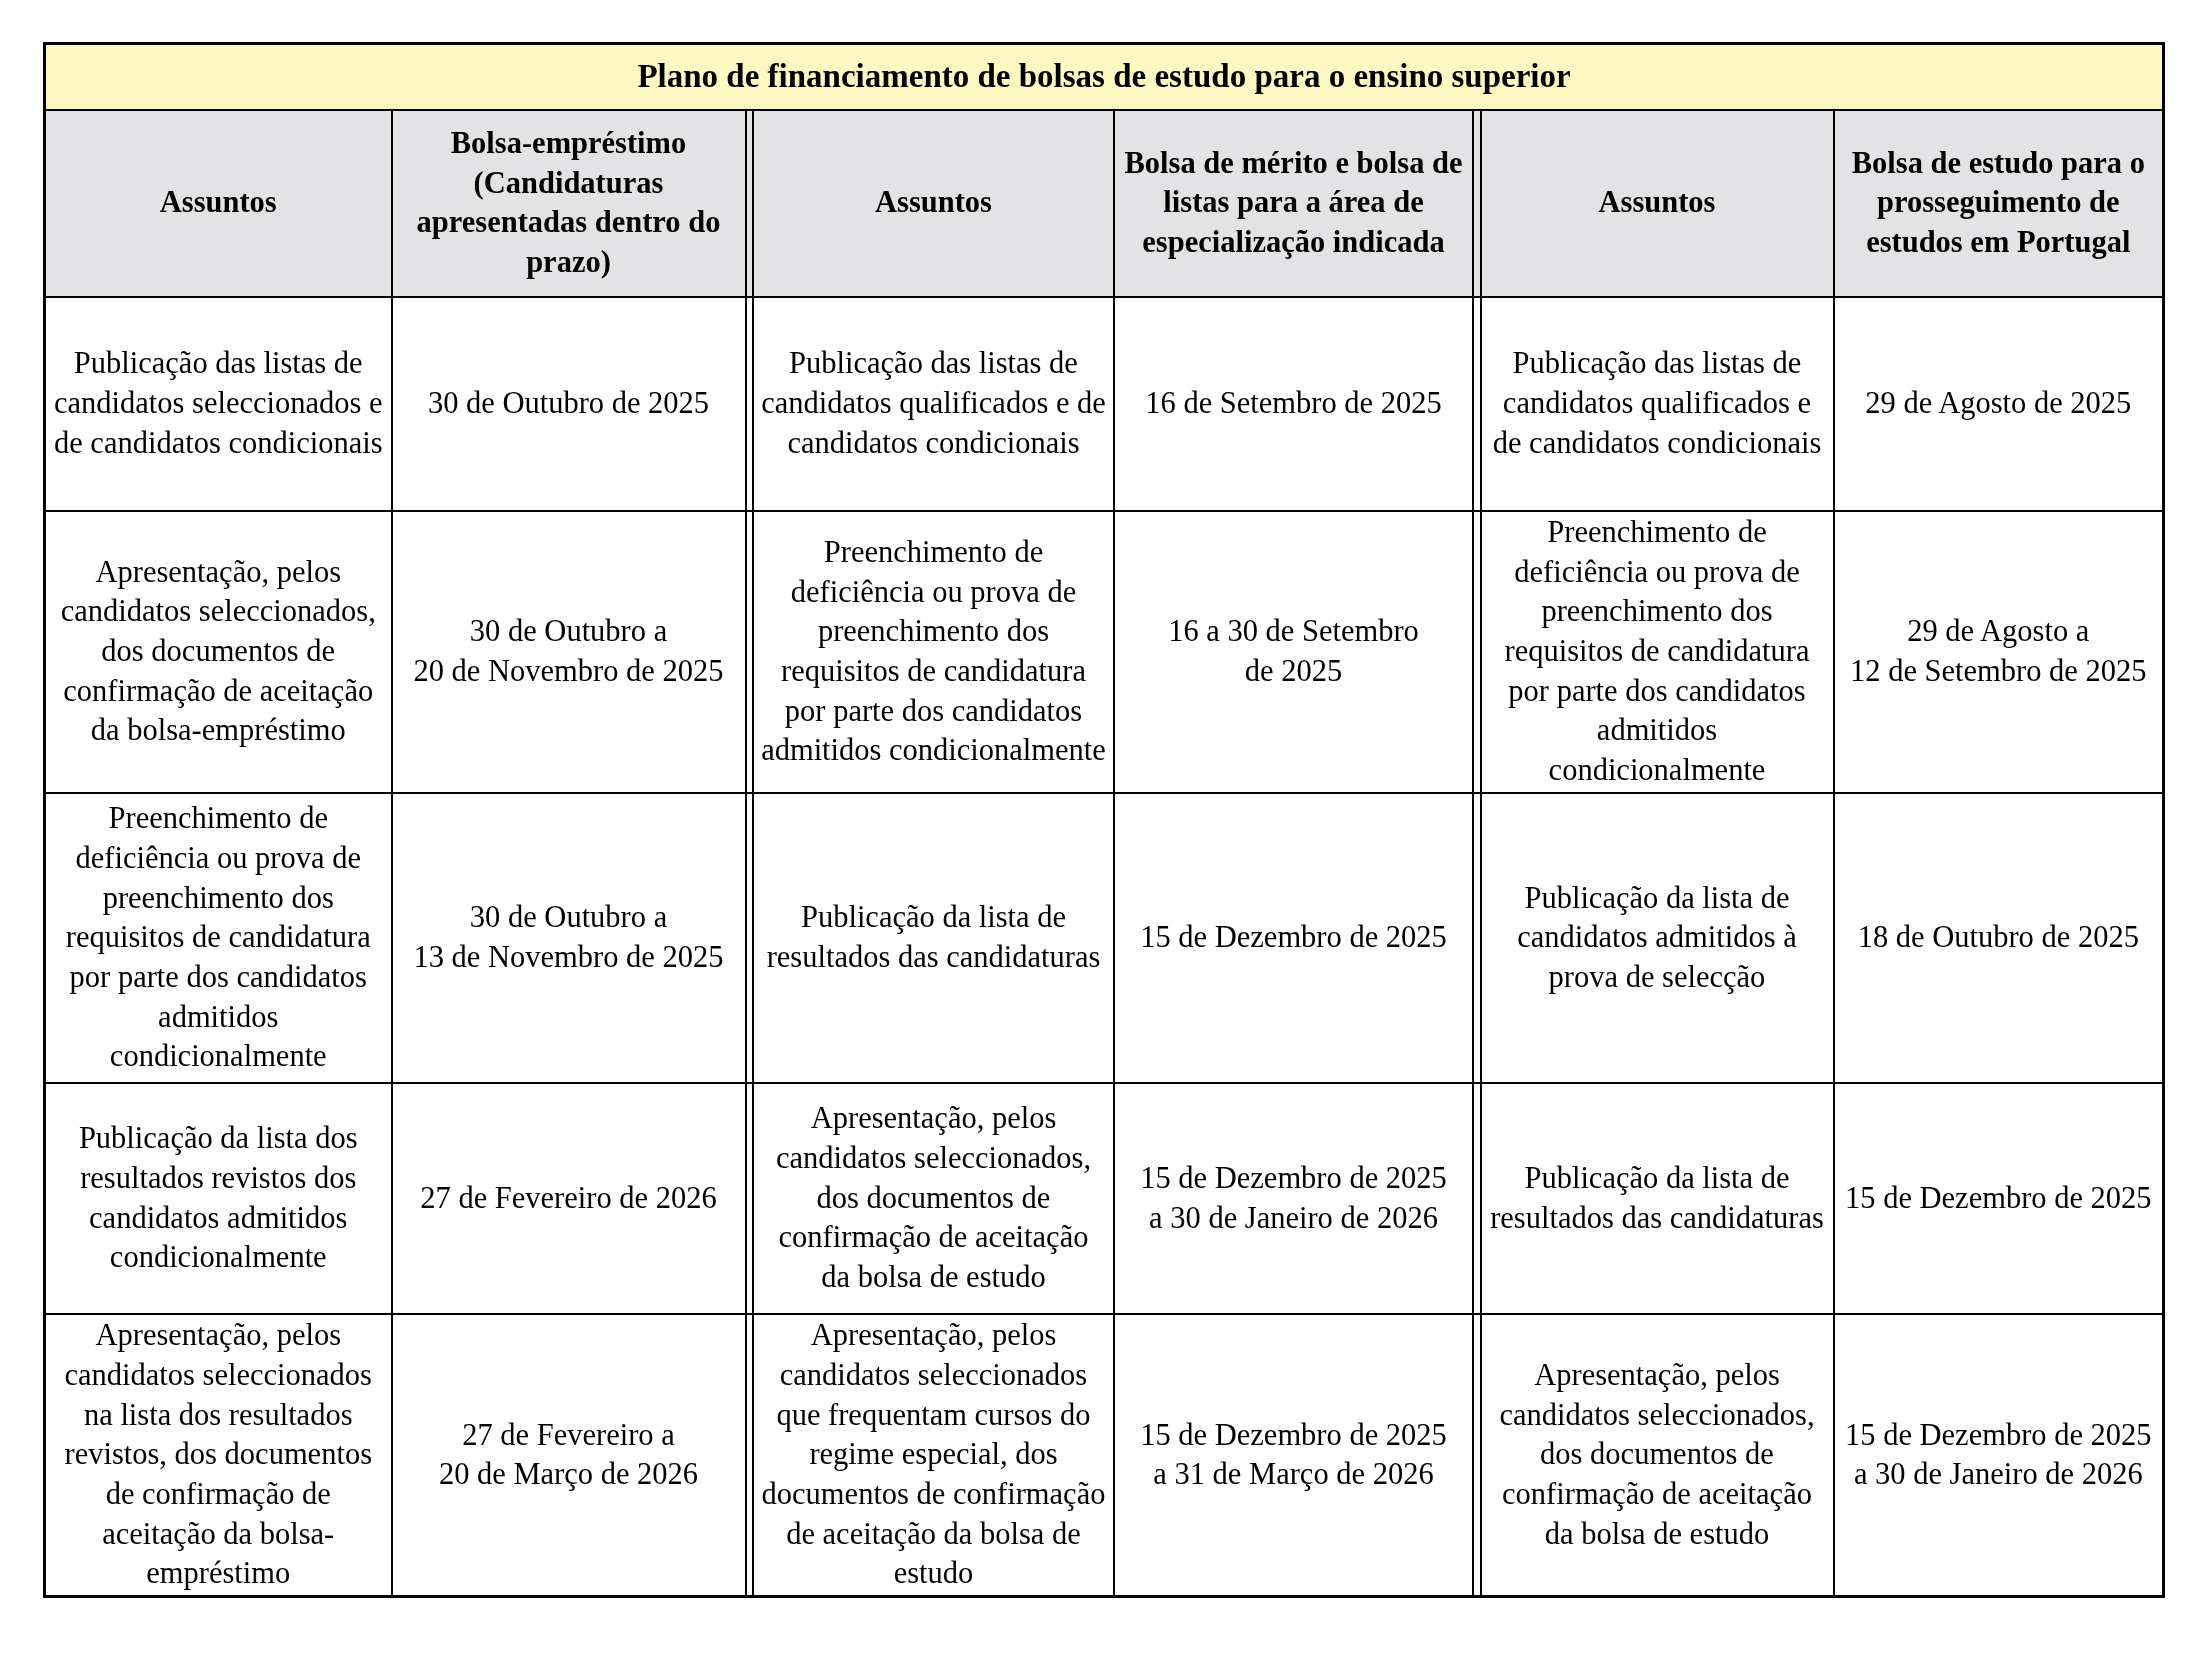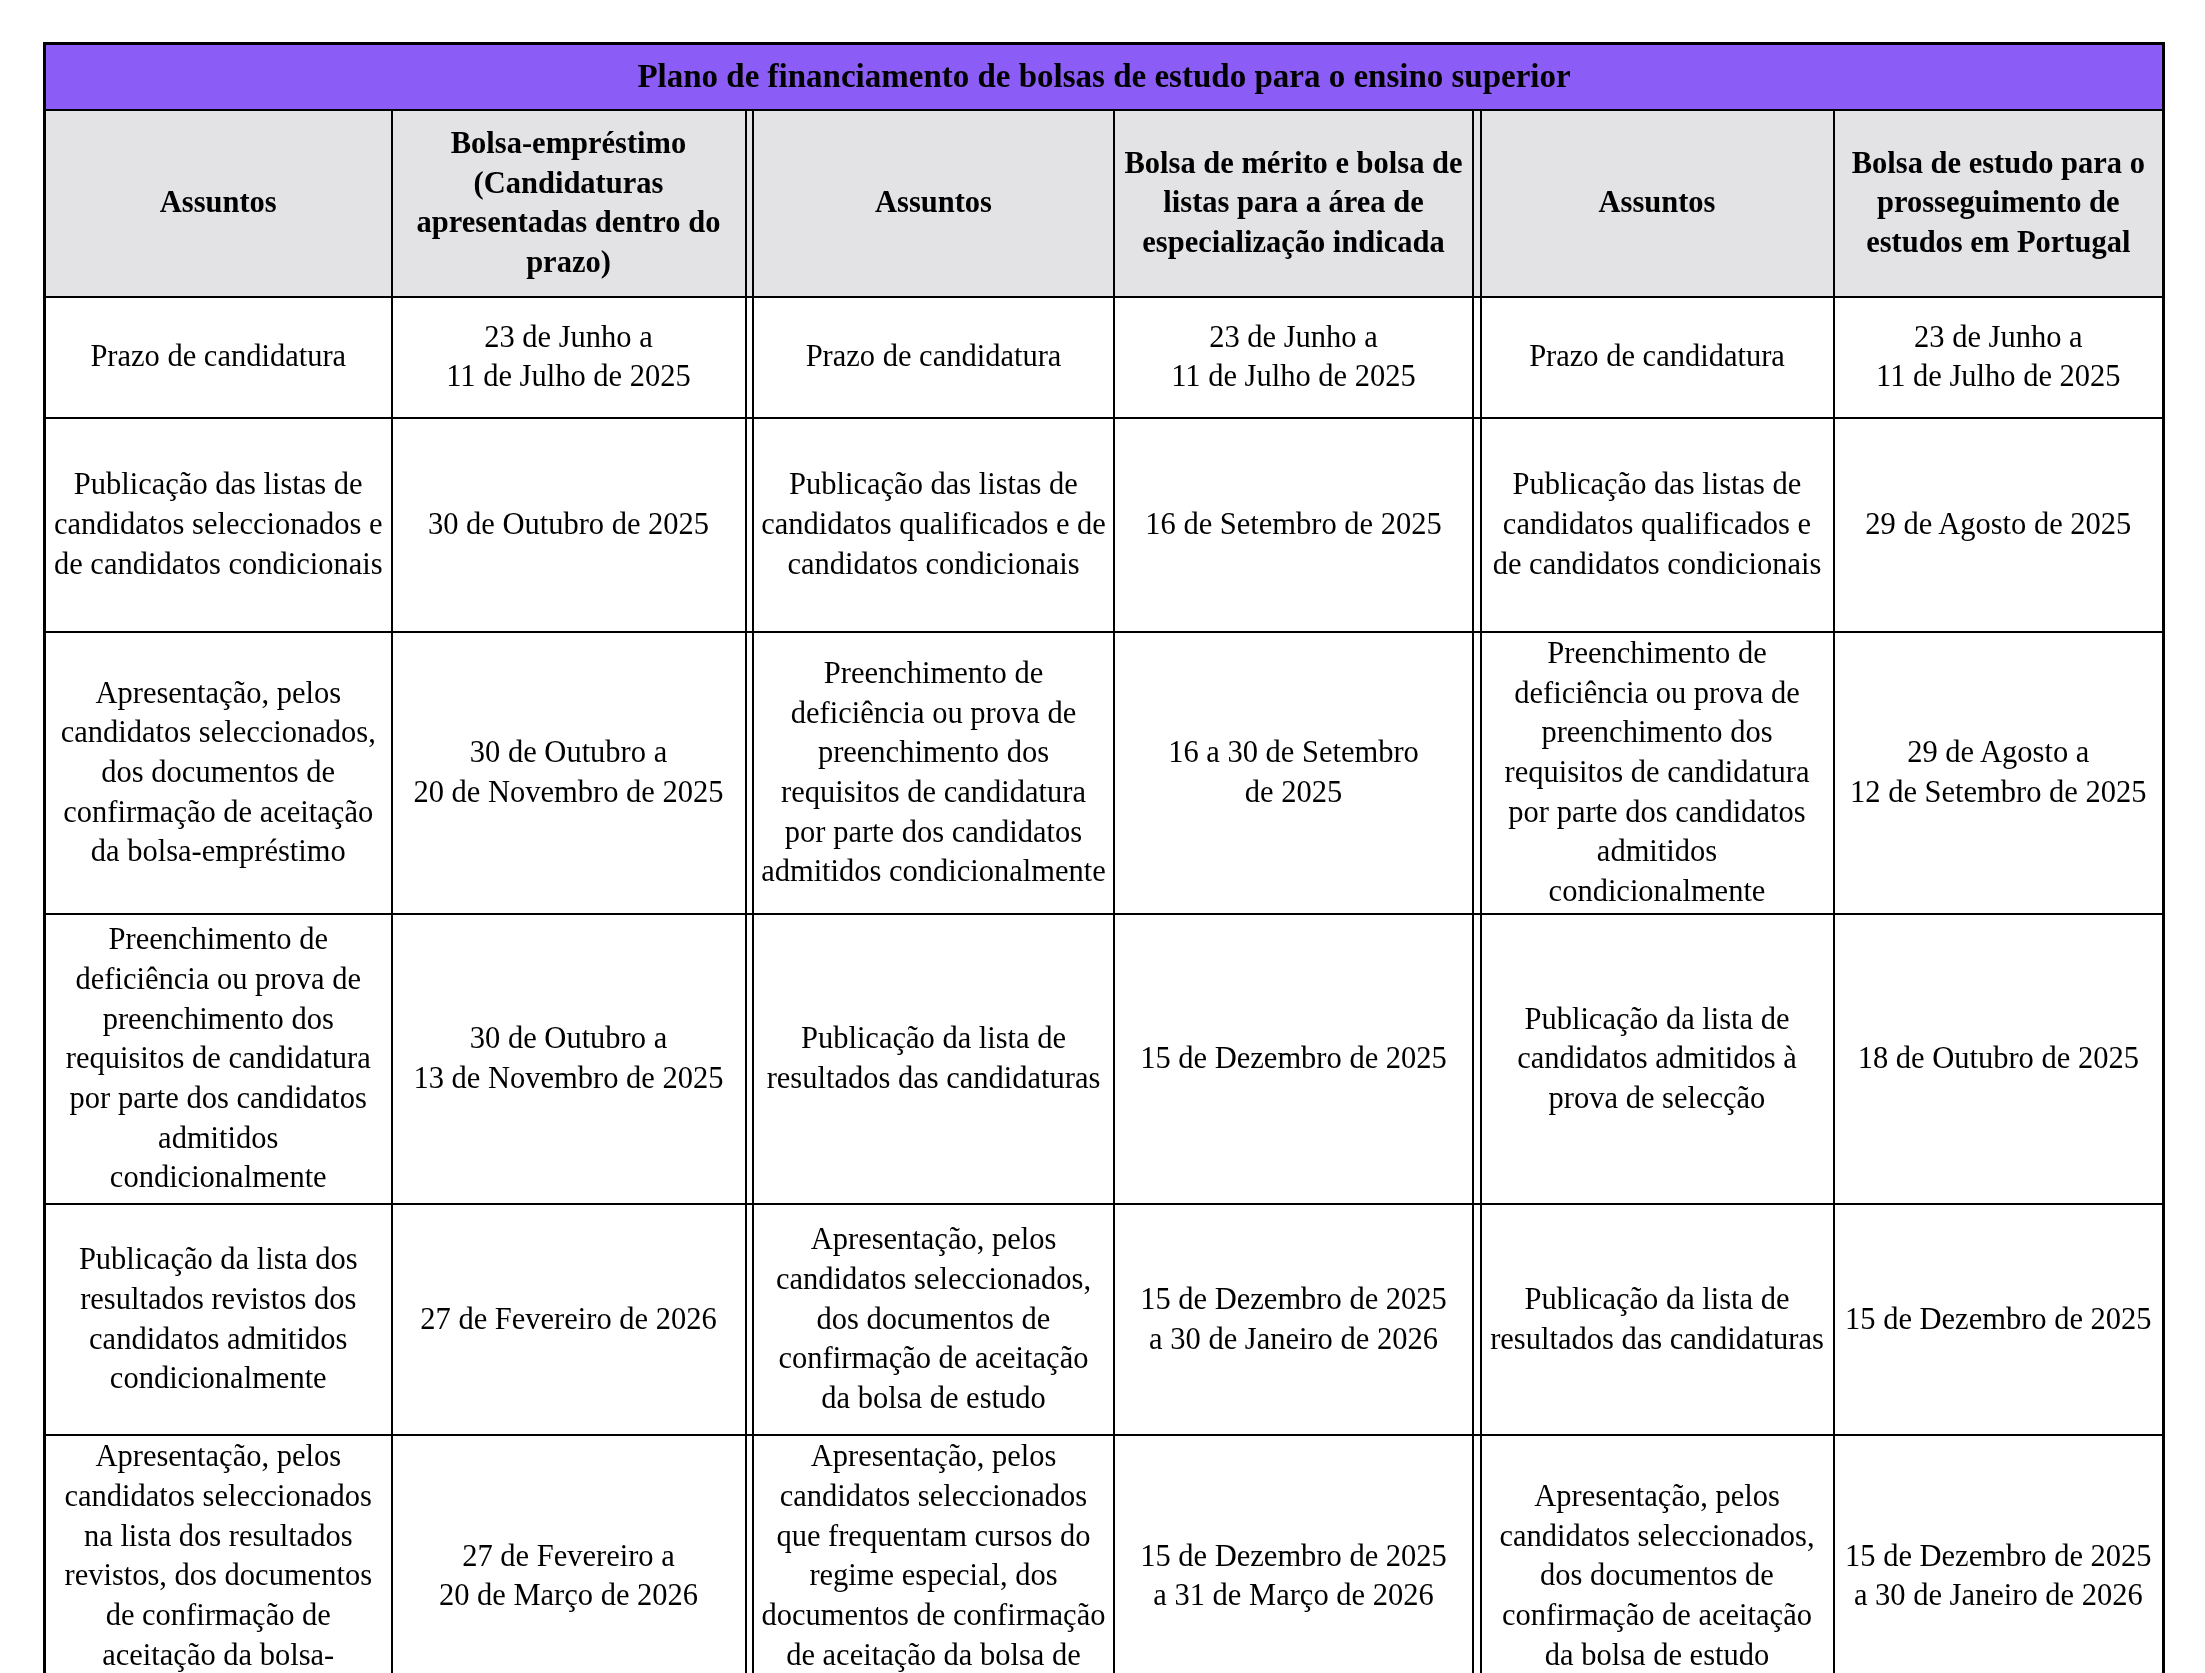--- a/index.html
+++ b/index.html
@@ -29,21 +29,21 @@
   th, td {
     border: 2px solid #000;
     text-align: center;
     vertical-align: middle;
     padding: 1.4px 6.8px;
     font-size: 30.5px;
     line-height: 1.3;
     word-wrap: break-word;
   }
   .title-cell {
-    background: #8b5cf6;
+    background: #fef9c3;
     font-weight: bold;
     font-size: 33px;
     height: 61px;
   }
   tr.r-head th {
     background: #e3e3e5;
     font-weight: bold;
     border-bottom: 2.7px solid #000;
   }
   tr.r-head { height: 187px; }
@@ -88,33 +88,20 @@
     <th>Assuntos</th>
     <th>Bolsa-empréstimo (Candidaturas apresentadas dentro do prazo)</th>
     <th class="gap"></th>
     <th>Assuntos</th>
     <th>Bolsa de mérito e bolsa de listas para a área de especialização indicada</th>
     <th class="gap"></th>
     <th>Assuntos</th>
     <th>Bolsa de estudo para o prosseguimento de estudos em Portugal</th>
   </tr>
 
-  <tr class="r1">
-    <td class="subject-cell">Prazo de candidatura</td>
-    <td class="date-cell">23 de Junho a
-11 de Julho de 2025</td>
-    <td class="gap"></td>
-    <td class="subject-cell">Prazo de candidatura</td>
-    <td class="date-cell">23 de Junho a
-11 de Julho de 2025</td>
-    <td class="gap"></td>
-    <td class="subject-cell">Prazo de candidatura</td>
-    <td class="date-cell">23 de Junho a
-11 de Julho de 2025</td>
-  </tr>
 
   <tr class="r2">
     <td class="subject-cell">Publicação das listas de candidatos seleccionados e de candidatos condicionais</td>
     <td class="date-cell">30 de Outubro de 2025</td>
     <td class="gap"></td>
     <td class="subject-cell">Publicação das listas de candidatos qualificados e de candidatos condicionais</td>
     <td class="date-cell">16 de Setembro de 2025</td>
     <td class="gap"></td>
     <td class="subject-cell">Publicação das listas de candidatos qualificados e de candidatos condicionais</td>
     <td class="date-cell">29 de Agosto de 2025</td>

